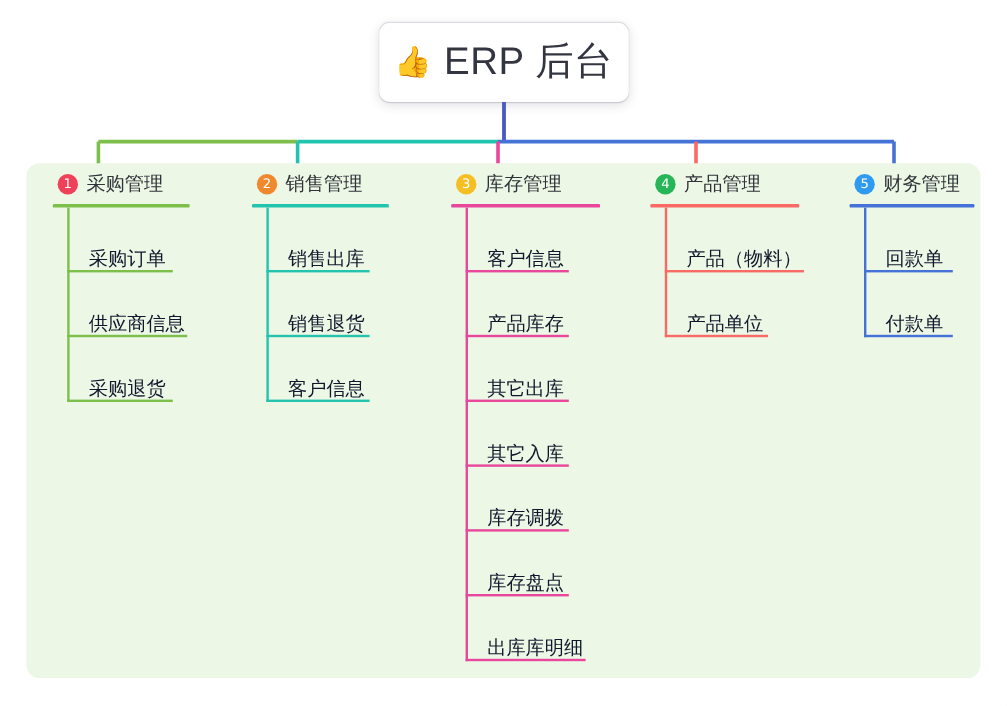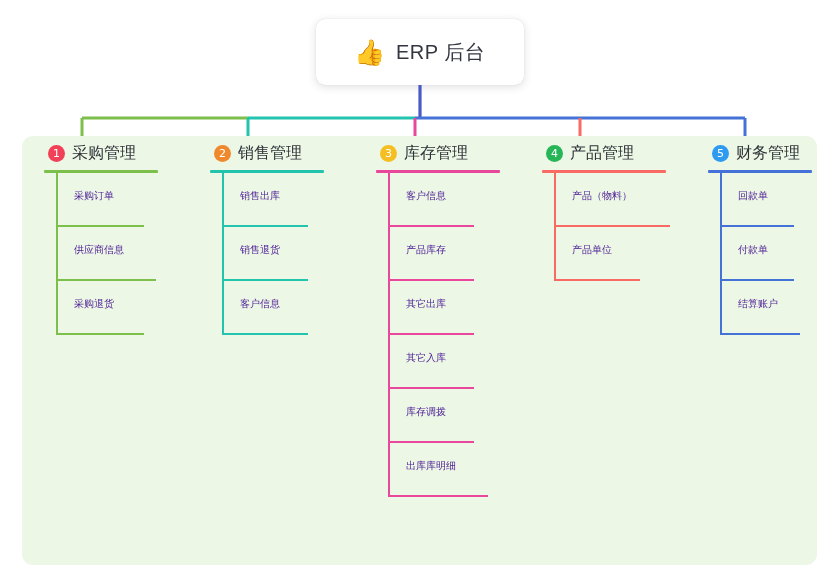--- a/index.html
+++ b/index.html
@@ -38,21 +38,21 @@
     justify-content: center;
     gap: 10px;
     box-sizing: border-box;
   }
   .root-emoji {
     font-size: 25px;
     line-height: 1;
     color: #f0b429;
   }
   .root-title {
-    font-size: 20px;
+    font-size: 32px;
     color: #333640;
     letter-spacing: 0.5px;
     white-space: nowrap;
   }
 
   
   #connectors {
     position: absolute;
     left: 0; top: 0;
     width: 839px;
@@ -120,23 +120,23 @@
     width: 1.6px;
   }
   .leaf {
     position: relative;
     height: 54px;
     box-sizing: border-box;
   }
   .leaf-label {
     position: absolute;
     left: 18px;
-    bottom: 24px;
-    font-size: 10px;
-    color: #4c1d95;
+    bottom: 0;
+    font-size: 16px;
+    color: #0f172a;
     white-space: nowrap;
   }
   .leaf-rule {
     position: absolute;
     left: 0;
     bottom: 0;
     height: 1.6px;
   }
 </style>
 </head>
@@ -230,20 +230,24 @@
           </div>
           <div class="leaf">
             <span class="leaf-label">其它入库</span>
             <div class="leaf-rule" style="background: rgb(232, 71, 155); width: 86px;"></div>
           </div>
           <div class="leaf">
             <span class="leaf-label">库存调拨</span>
             <div class="leaf-rule" style="background: rgb(232, 71, 155); width: 86px;"></div>
           </div>
           <div class="leaf">
+            <span class="leaf-label">库存盘点</span>
+            <div class="leaf-rule" style="background: rgb(232, 71, 155); width: 86px;"></div>
+          </div>
+          <div class="leaf">
             <span class="leaf-label">出库库明细</span>
             <div class="leaf-rule" style="background: rgb(232, 71, 155); width: 100px;"></div>
           </div>
         </div>
       </div>
       <div class="column" style="left: 528px; width: 160px;">
         <div class="col-head">
           <span class="badge" style="background: rgb(39, 182, 87);">4</span>
           <span class="col-title">产品管理</span>
         </div>
@@ -269,21 +273,17 @@
         <div class="leaves">
           <div class="spine" style="background: rgb(68, 114, 214);"></div>
           <div class="leaf">
             <span class="leaf-label">回款单</span>
             <div class="leaf-rule" style="background: rgb(68, 114, 214); width: 74px;"></div>
           </div>
           <div class="leaf">
             <span class="leaf-label">付款单</span>
             <div class="leaf-rule" style="background: rgb(68, 114, 214); width: 74px;"></div>
           </div>
-          <div class="leaf">
-            <span class="leaf-label">结算账户</span>
-            <div class="leaf-rule" style="background: rgb(68, 114, 214); width: 80px;"></div>
-          </div>
         </div>
       </div>
     </div>
 
 </div>
 
 </body></html>

